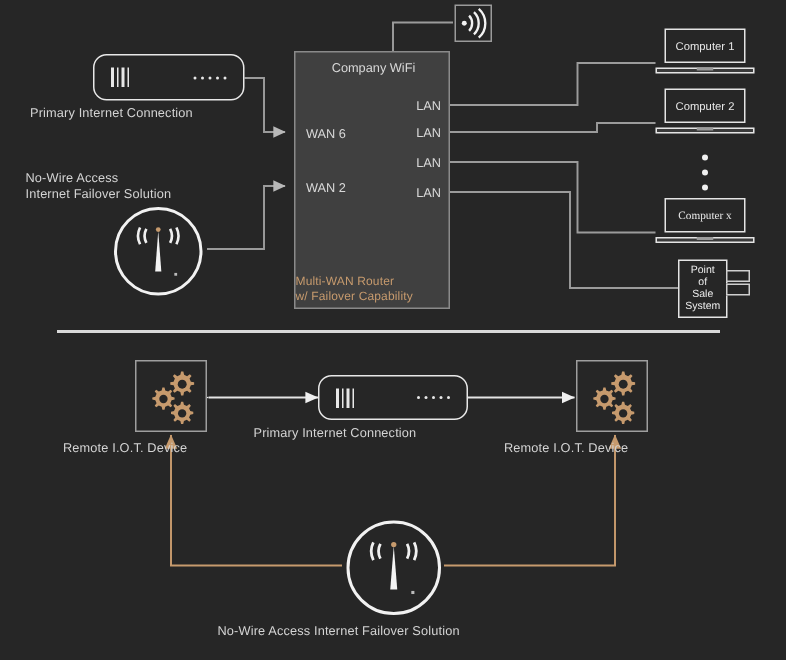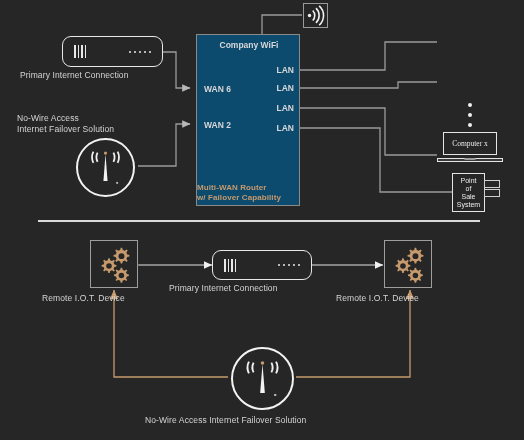--- a/index.html
+++ b/index.html
@@ -42,22 +42,21 @@
     border: 2px solid #f2f2f2;
     border-radius: 50%;
     background: #262626;
   }
   .antenna svg { position: absolute; inset: 0; }
 
   
   .router {
     position: absolute;
     border: 1.2px solid #8a8a8a;
-    background: #0c4a6e;
-    font-weight: bold;
+    background: #404040;
   }
   .port {
     position: absolute;
     color: #d8d8d8;
     font-size: 8.5px;
     white-space: nowrap;
   }
 
   
   .ap {
@@ -215,21 +214,35 @@
 
   <div class="ap" style="left:303px; top:3px; width:25px; height:25px;">
     <svg viewBox="0 0 25 25">
       <circle cx="6" cy="12.5" r="1.8" fill="#f2f2f2"></circle>
       <path d="M9.5,7 a8,8 0 0 1 0,11" fill="none" stroke="#f2f2f2" stroke-width="1.7"></path>
       <path d="M13,4.5 a11,11 0 0 1 0,16" fill="none" stroke="#f2f2f2" stroke-width="1.7"></path>
       <path d="M16.5,2 a14,14 0 0 1 0,21" fill="none" stroke="#f2f2f2" stroke-width="1.7"></path>
     </svg>
   </div>
 
-
+  <div class="laptop" style="left:437px; top:19px; width:66px; height:30px;">
+    <div class="screen">
+      <span>Computer 1</span>
+    </div>
+    <div class="base"></div>
+    <div class="notch"></div>
+  </div>
+
+  <div class="laptop" style="left:437px; top:59px; width:66px; height:30px;">
+    <div class="screen">
+      <span>Computer 2</span>
+    </div>
+    <div class="base"></div>
+    <div class="notch"></div>
+  </div>
 
   <div class="vdots" style="left:468px; top:103px;">
     <i></i>
       <i></i>
       <i></i>
   </div>
 
   <div class="laptop" style="left:437px; top:132px; width:66px; height:30px;font-family:Liberation Serif, serif;">
     <div class="screen">
       <span>Computer x</span>

